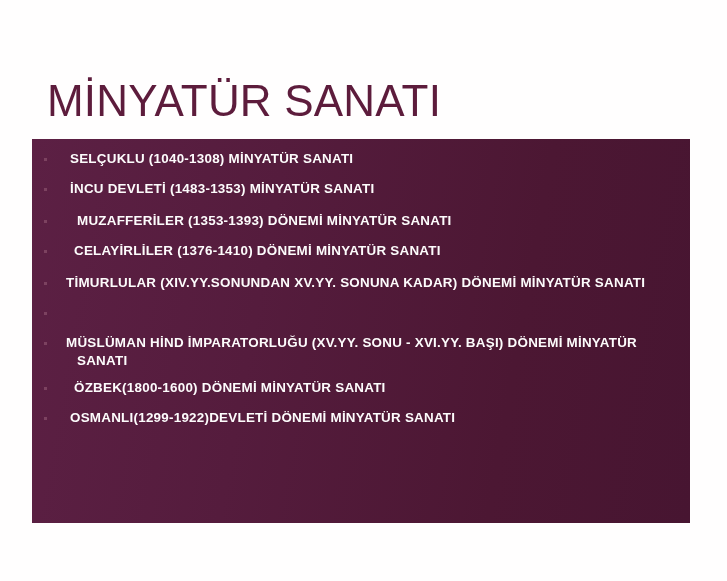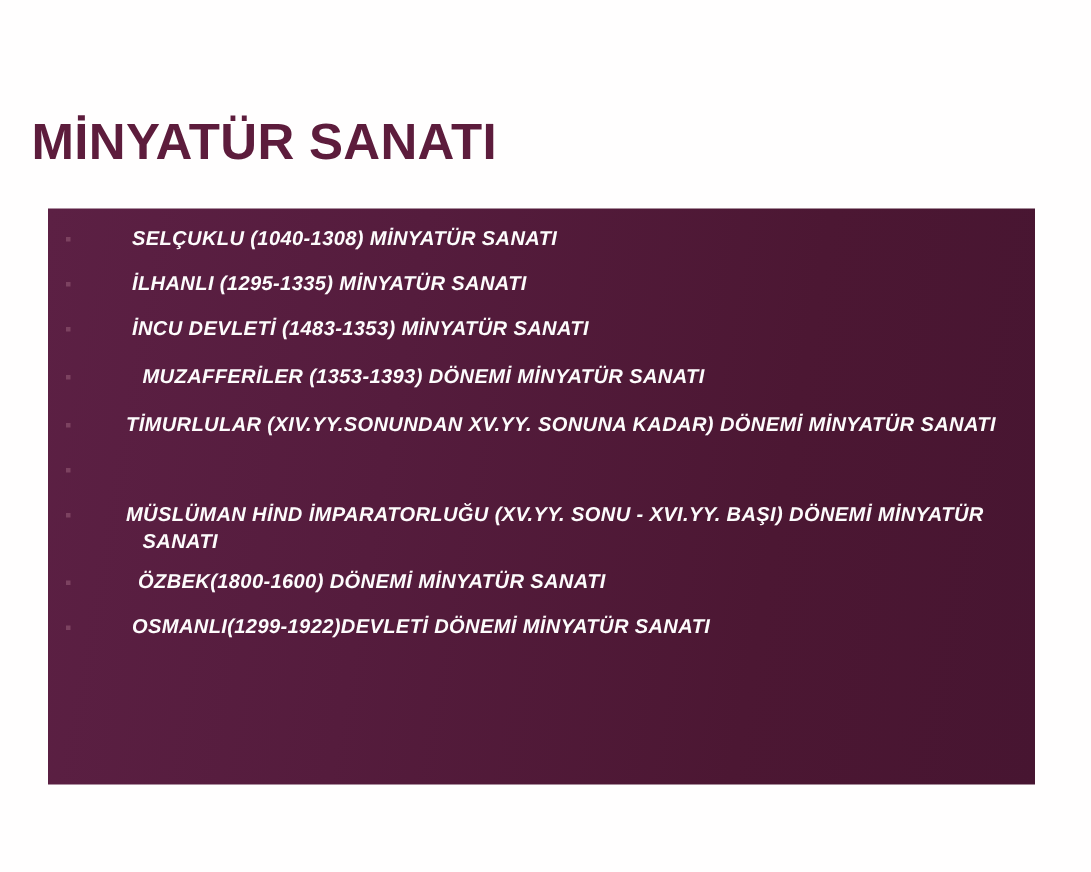--- a/index.html
+++ b/index.html
@@ -18,24 +18,24 @@
 
   #slide {
     position: absolute;
     inset: 0;
     background: #fffefe;
   }
 
   
   #slide-title {
     position: absolute;
-    left: 21px;
+    left: 47px;
     top: 78px;
-    font-size: 34px;
-    font-weight: bold;
+    font-size: 44px;
+    font-weight: normal;
     letter-spacing: 0.2px;
     color: #5d1c3c;
     line-height: 1.05;
     white-space: nowrap;
   }
 
   
   #content-panel {
     position: absolute;
     left: 32px;
@@ -50,24 +50,23 @@
     left: 0;
     top: 0;
     right: 0;
     padding: 11px 0 0 0;
     margin: 0;
     list-style: none;
   }
 
   .bullet-row {
     position: relative;
-    padding: 0 14px 0 56px;
+    padding: 0 14px 0 38px;
     margin: 0 0 10px 0;
     min-height: 20px;
-    font-style: italic;
   }
   .bullet-row:last-child { margin-bottom: 12px; }
 
   .bullet-marker {
     position: absolute;
     left: 12px;
     top: 8px;
     width: 3px;
     height: 3px;
     background: #7c4260;
@@ -108,35 +107,35 @@
   <div id="slide-title">MİNYATÜR SANATI</div>
 
   <div id="content-panel">
     <ul id="bullet-list">
 
       <li class="bullet-row">
         <span class="bullet-marker"></span>
         <span class="bullet-text">SELÇUKLU (1040-1308) MİNYATÜR SANATI</span>
       </li>
 
-      <li class="bullet-row">
-        <span class="bullet-marker"></span>
-        <span class="bullet-text">İLHANLI (1295-1335) MİNYATÜR SANATI</span>
-      </li>
 
       <li class="bullet-row">
         <span class="bullet-marker"></span>
         <span class="bullet-text">İNCU DEVLETİ (1483-1353) MİNYATÜR SANATI</span>
       </li>
 
       <li class="bullet-row indent-2">
         <span class="bullet-marker"></span>
         <span class="bullet-text">MUZAFFERİLER (1353-1393) DÖNEMİ MİNYATÜR SANATI</span>
       </li>
 
+      <li class="bullet-row indent-1">
+        <span class="bullet-marker"></span>
+        <span class="bullet-text">CELAYİRLİLER (1376-1410) DÖNEMİ MİNYATÜR SANATI</span>
+      </li>
 
       <li class="bullet-row indent-2 wrapped">
         <span class="bullet-marker"></span>
         <span class="bullet-text">TİMURLULAR (XIV.YY.SONUNDAN XV.YY. SONUNA KADAR) DÖNEMİ MİNYATÜR SANATI</span>
       </li>
 
 
       <li class="bullet-row">
         <span class="bullet-marker"></span>
       </li>

